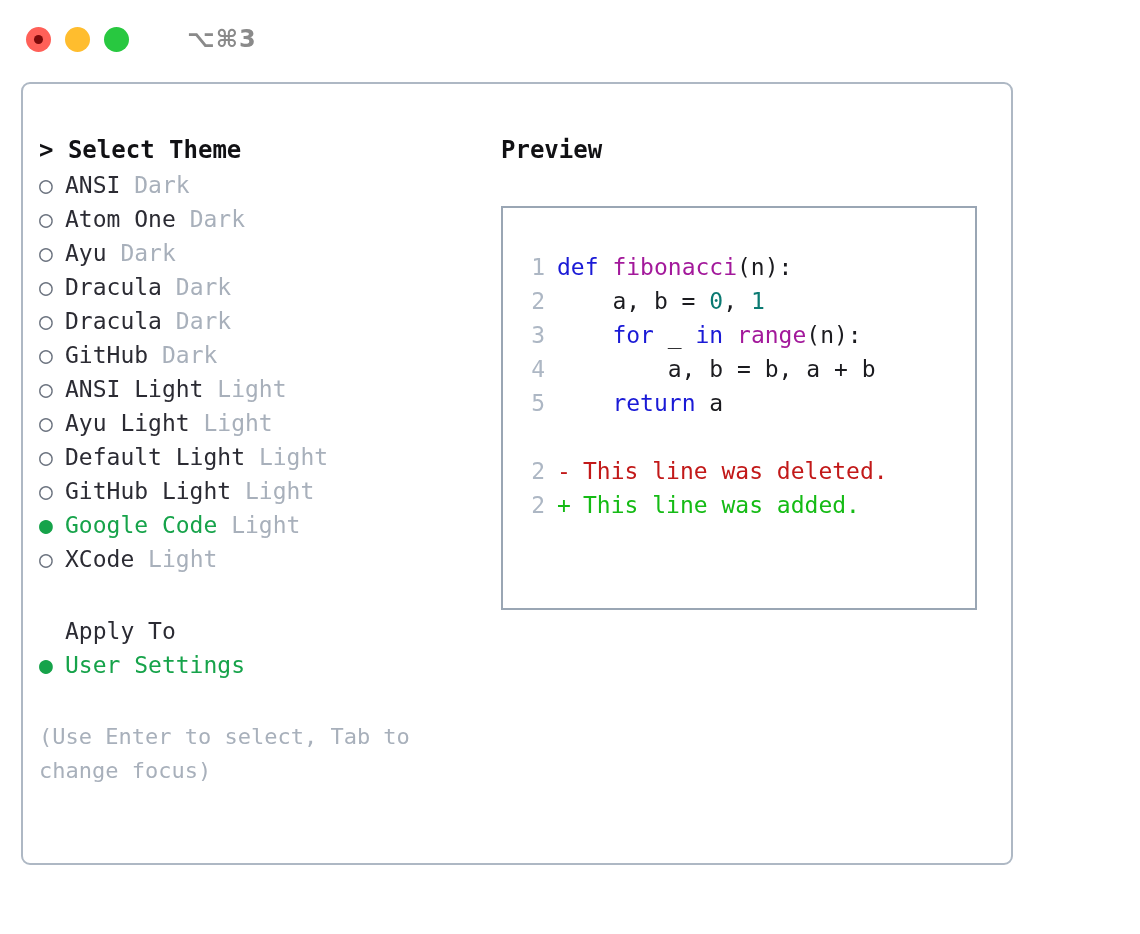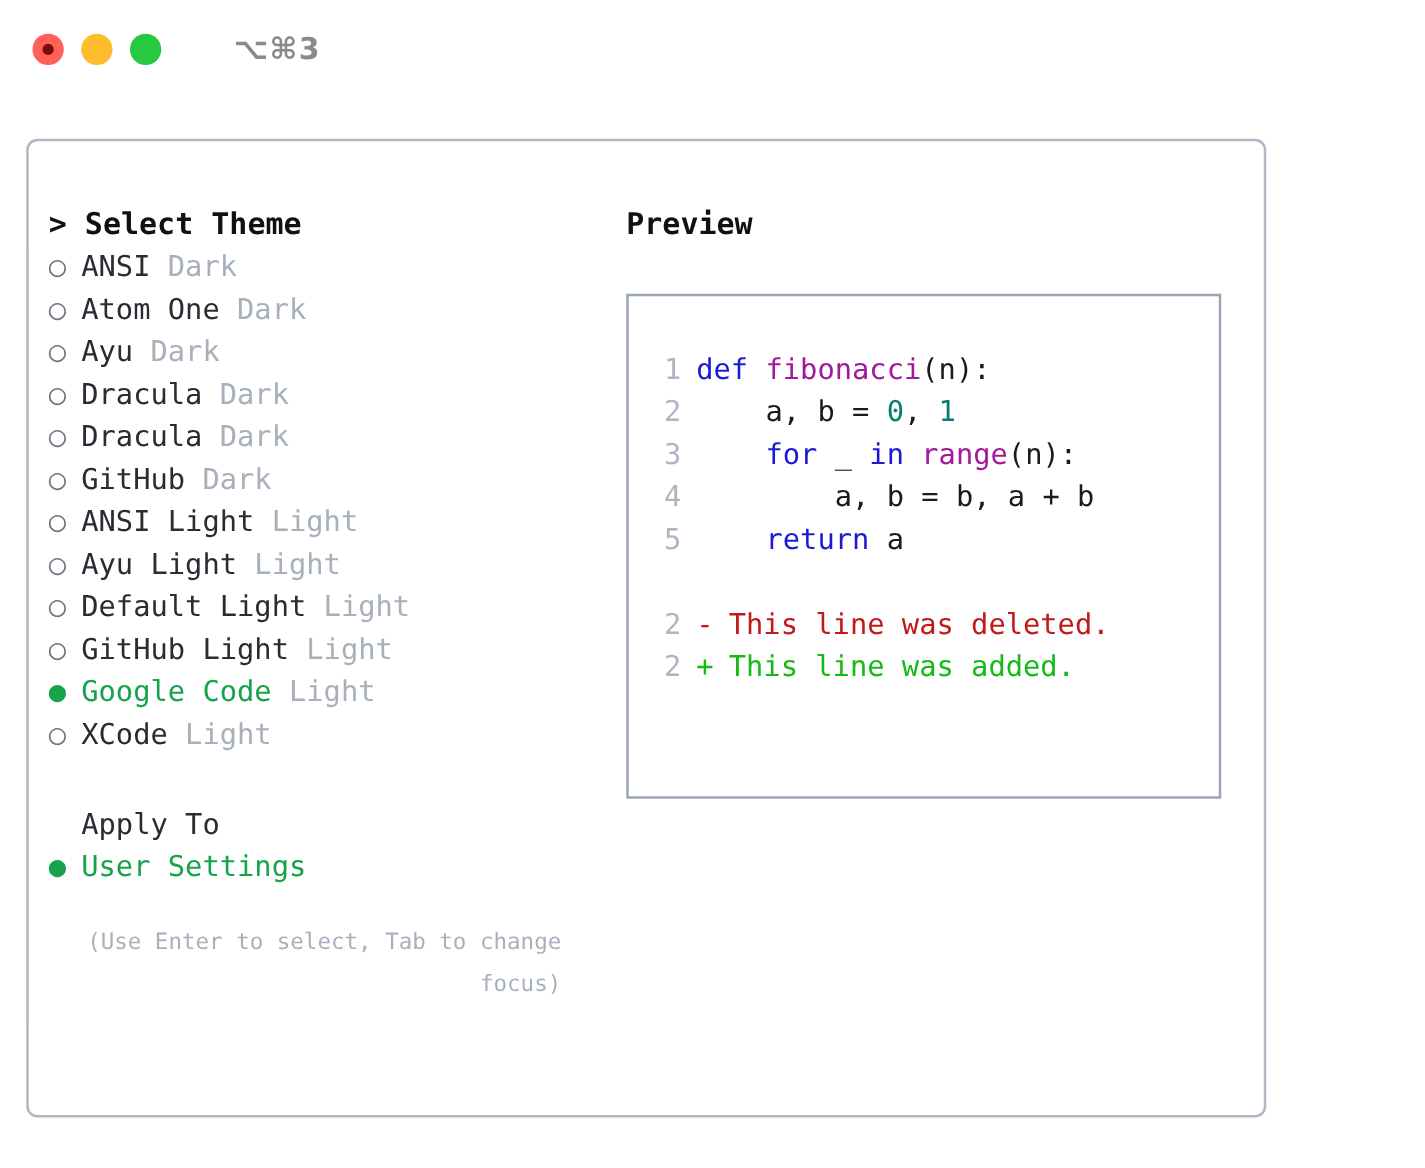--- a/index.html
+++ b/index.html
@@ -67,21 +67,21 @@
     font-weight: bold;
     color: #8a8a8a;
     letter-spacing: 1px;
     font-family: "DejaVu Sans", "Liberation Sans", sans-serif;
   }
 
   
   #content-panel {
     position: absolute;
     left: 21px;
-    top: 111px;
+    top: 82px;
     width: 992px;
     height: 783px;
     box-sizing: border-box;
     border: 2px solid #aeb8c4;
     border-radius: 9px;
     background: #ffffff;
     text-decoration: underline;
   }
 
   
@@ -124,26 +124,25 @@
   .apply-row {
     font-size: 23px;
     line-height: 34px;
     white-space: pre;
     display: block;
     color: #2b2b33;
   }
   .apply-row.selected .apply-label { color: #16a34a; }
 
   #hint-text {
-    margin-top: 26px;
-    font-size: 18px;
+    margin-top: 38px;
+    font-size: 22px;
     line-height: 34px;
     color: #a8b0bb;
     width: 410px;
-    text-align: right;
   }
 
   
   #preview-column {
     position: absolute;
     left: 478px;
     top: 48px;
     width: 490px;
   }
   #preview-header {

